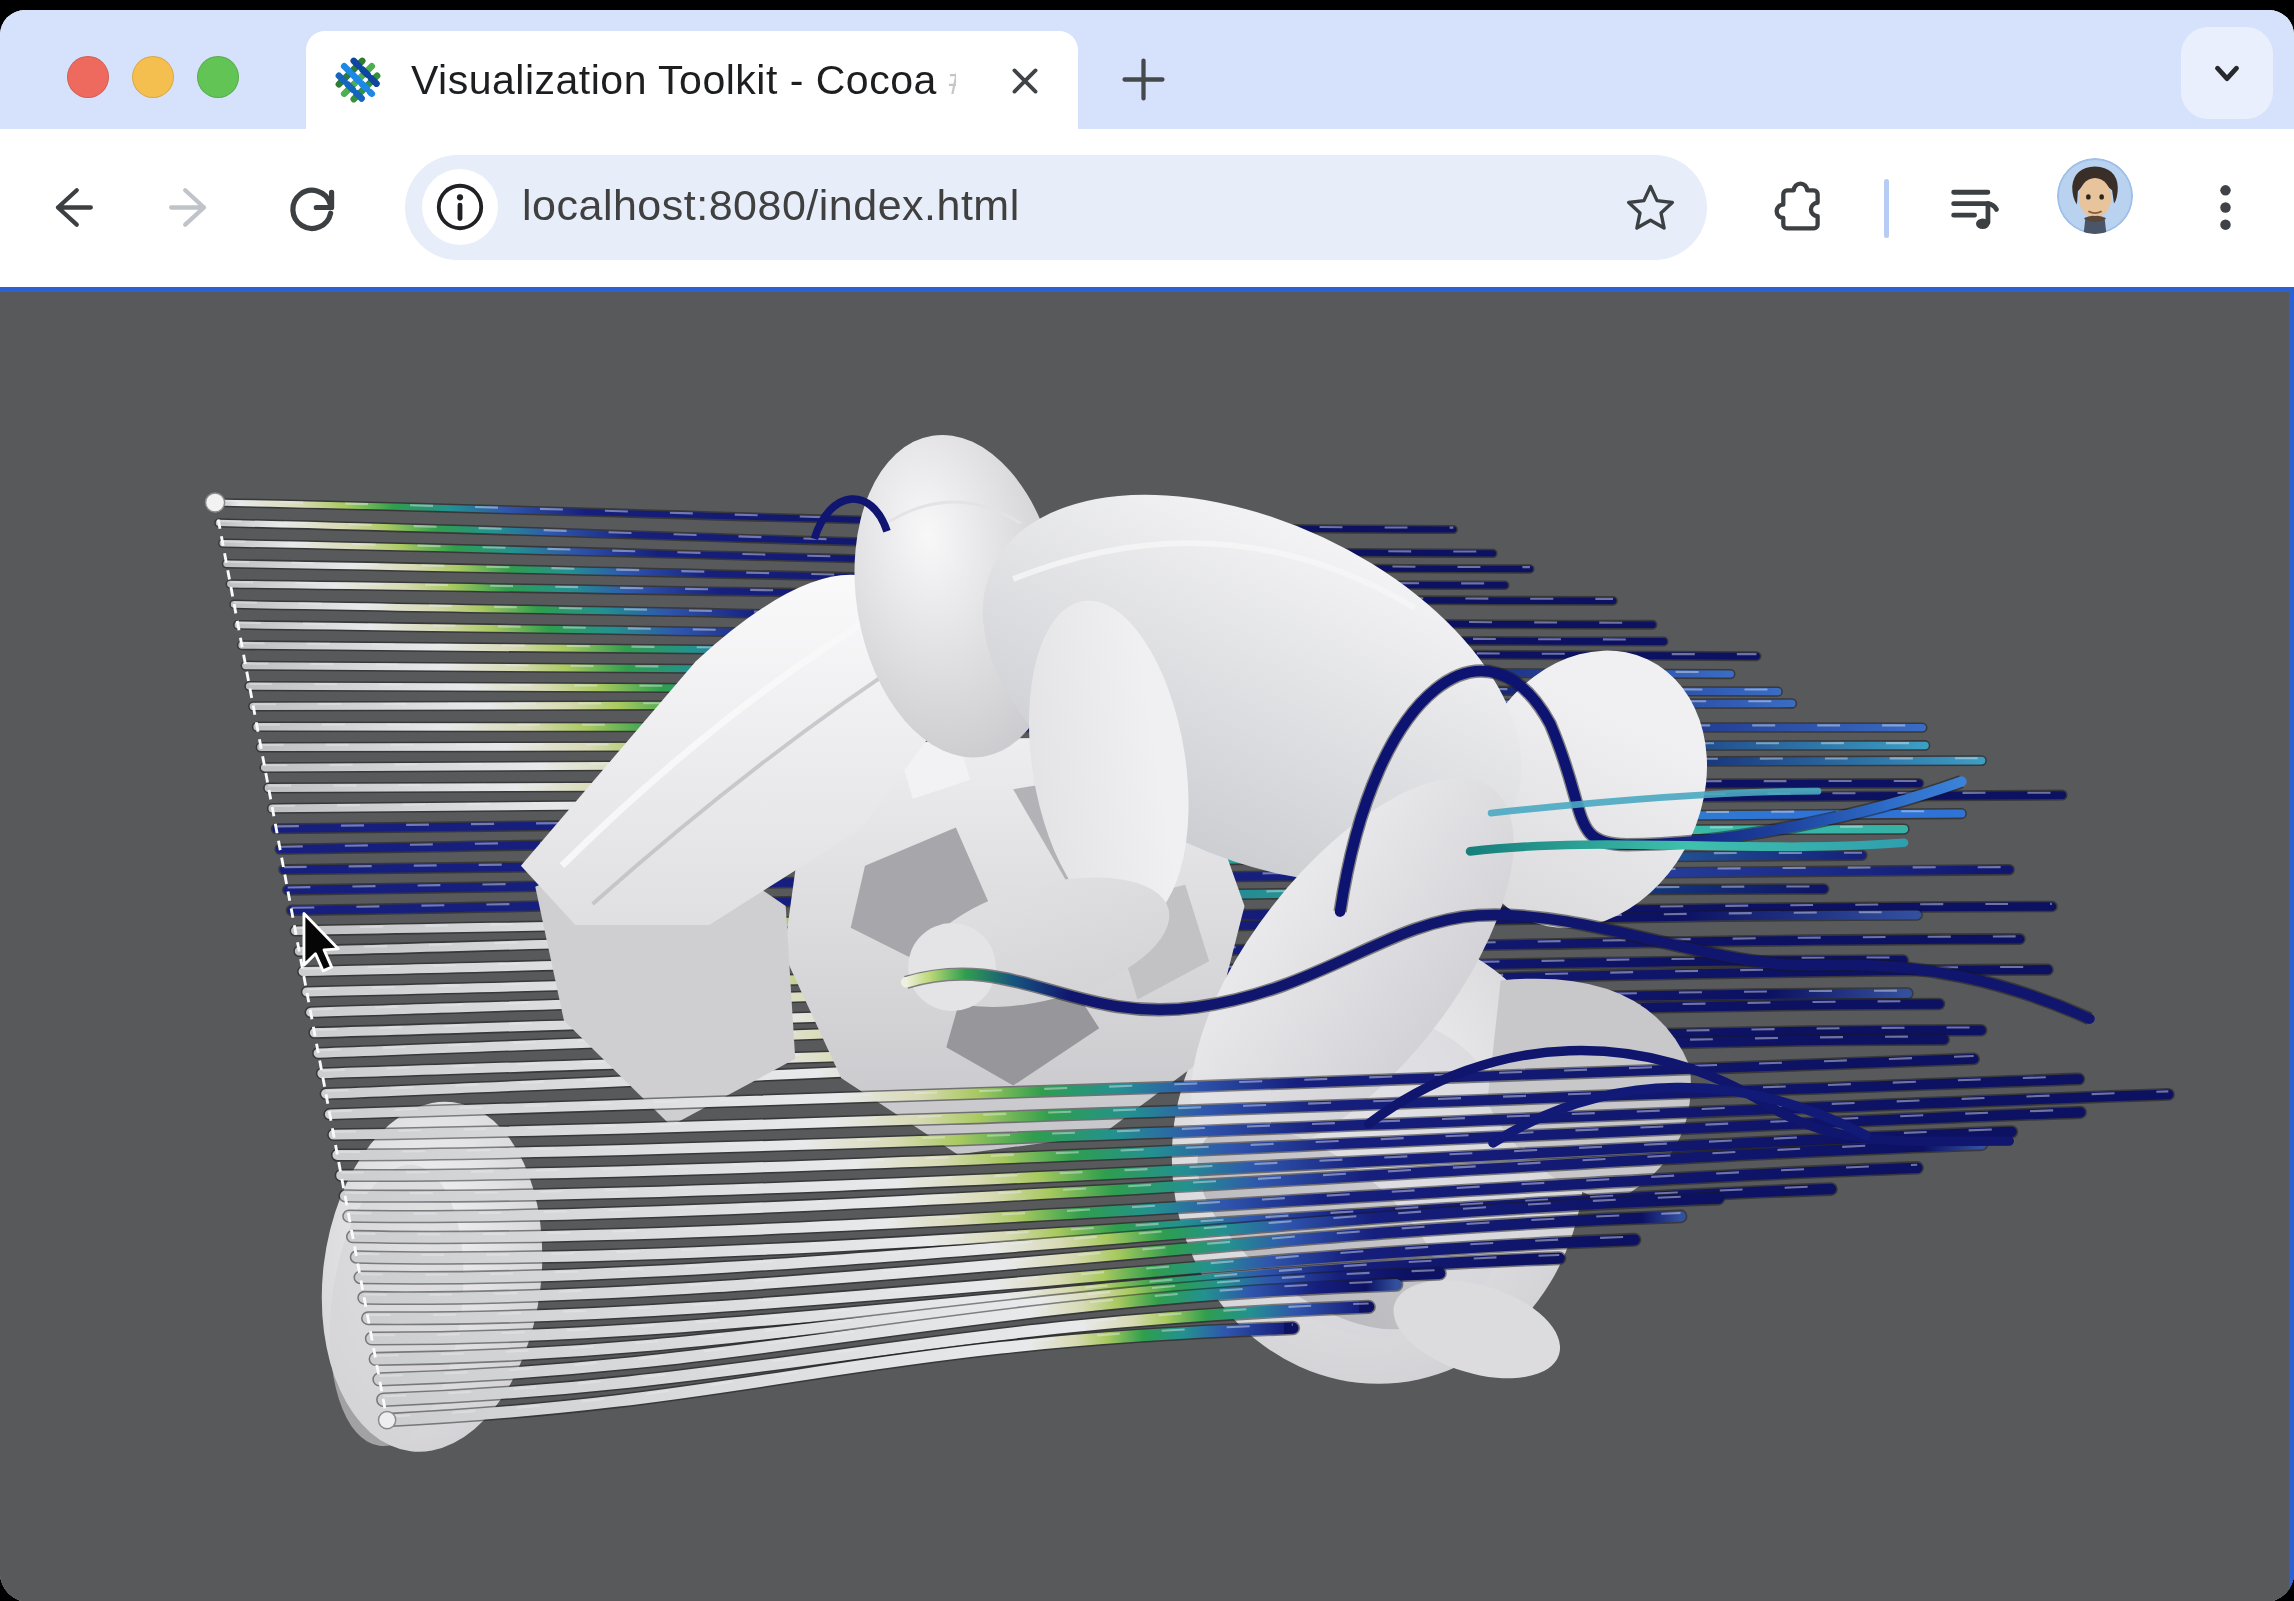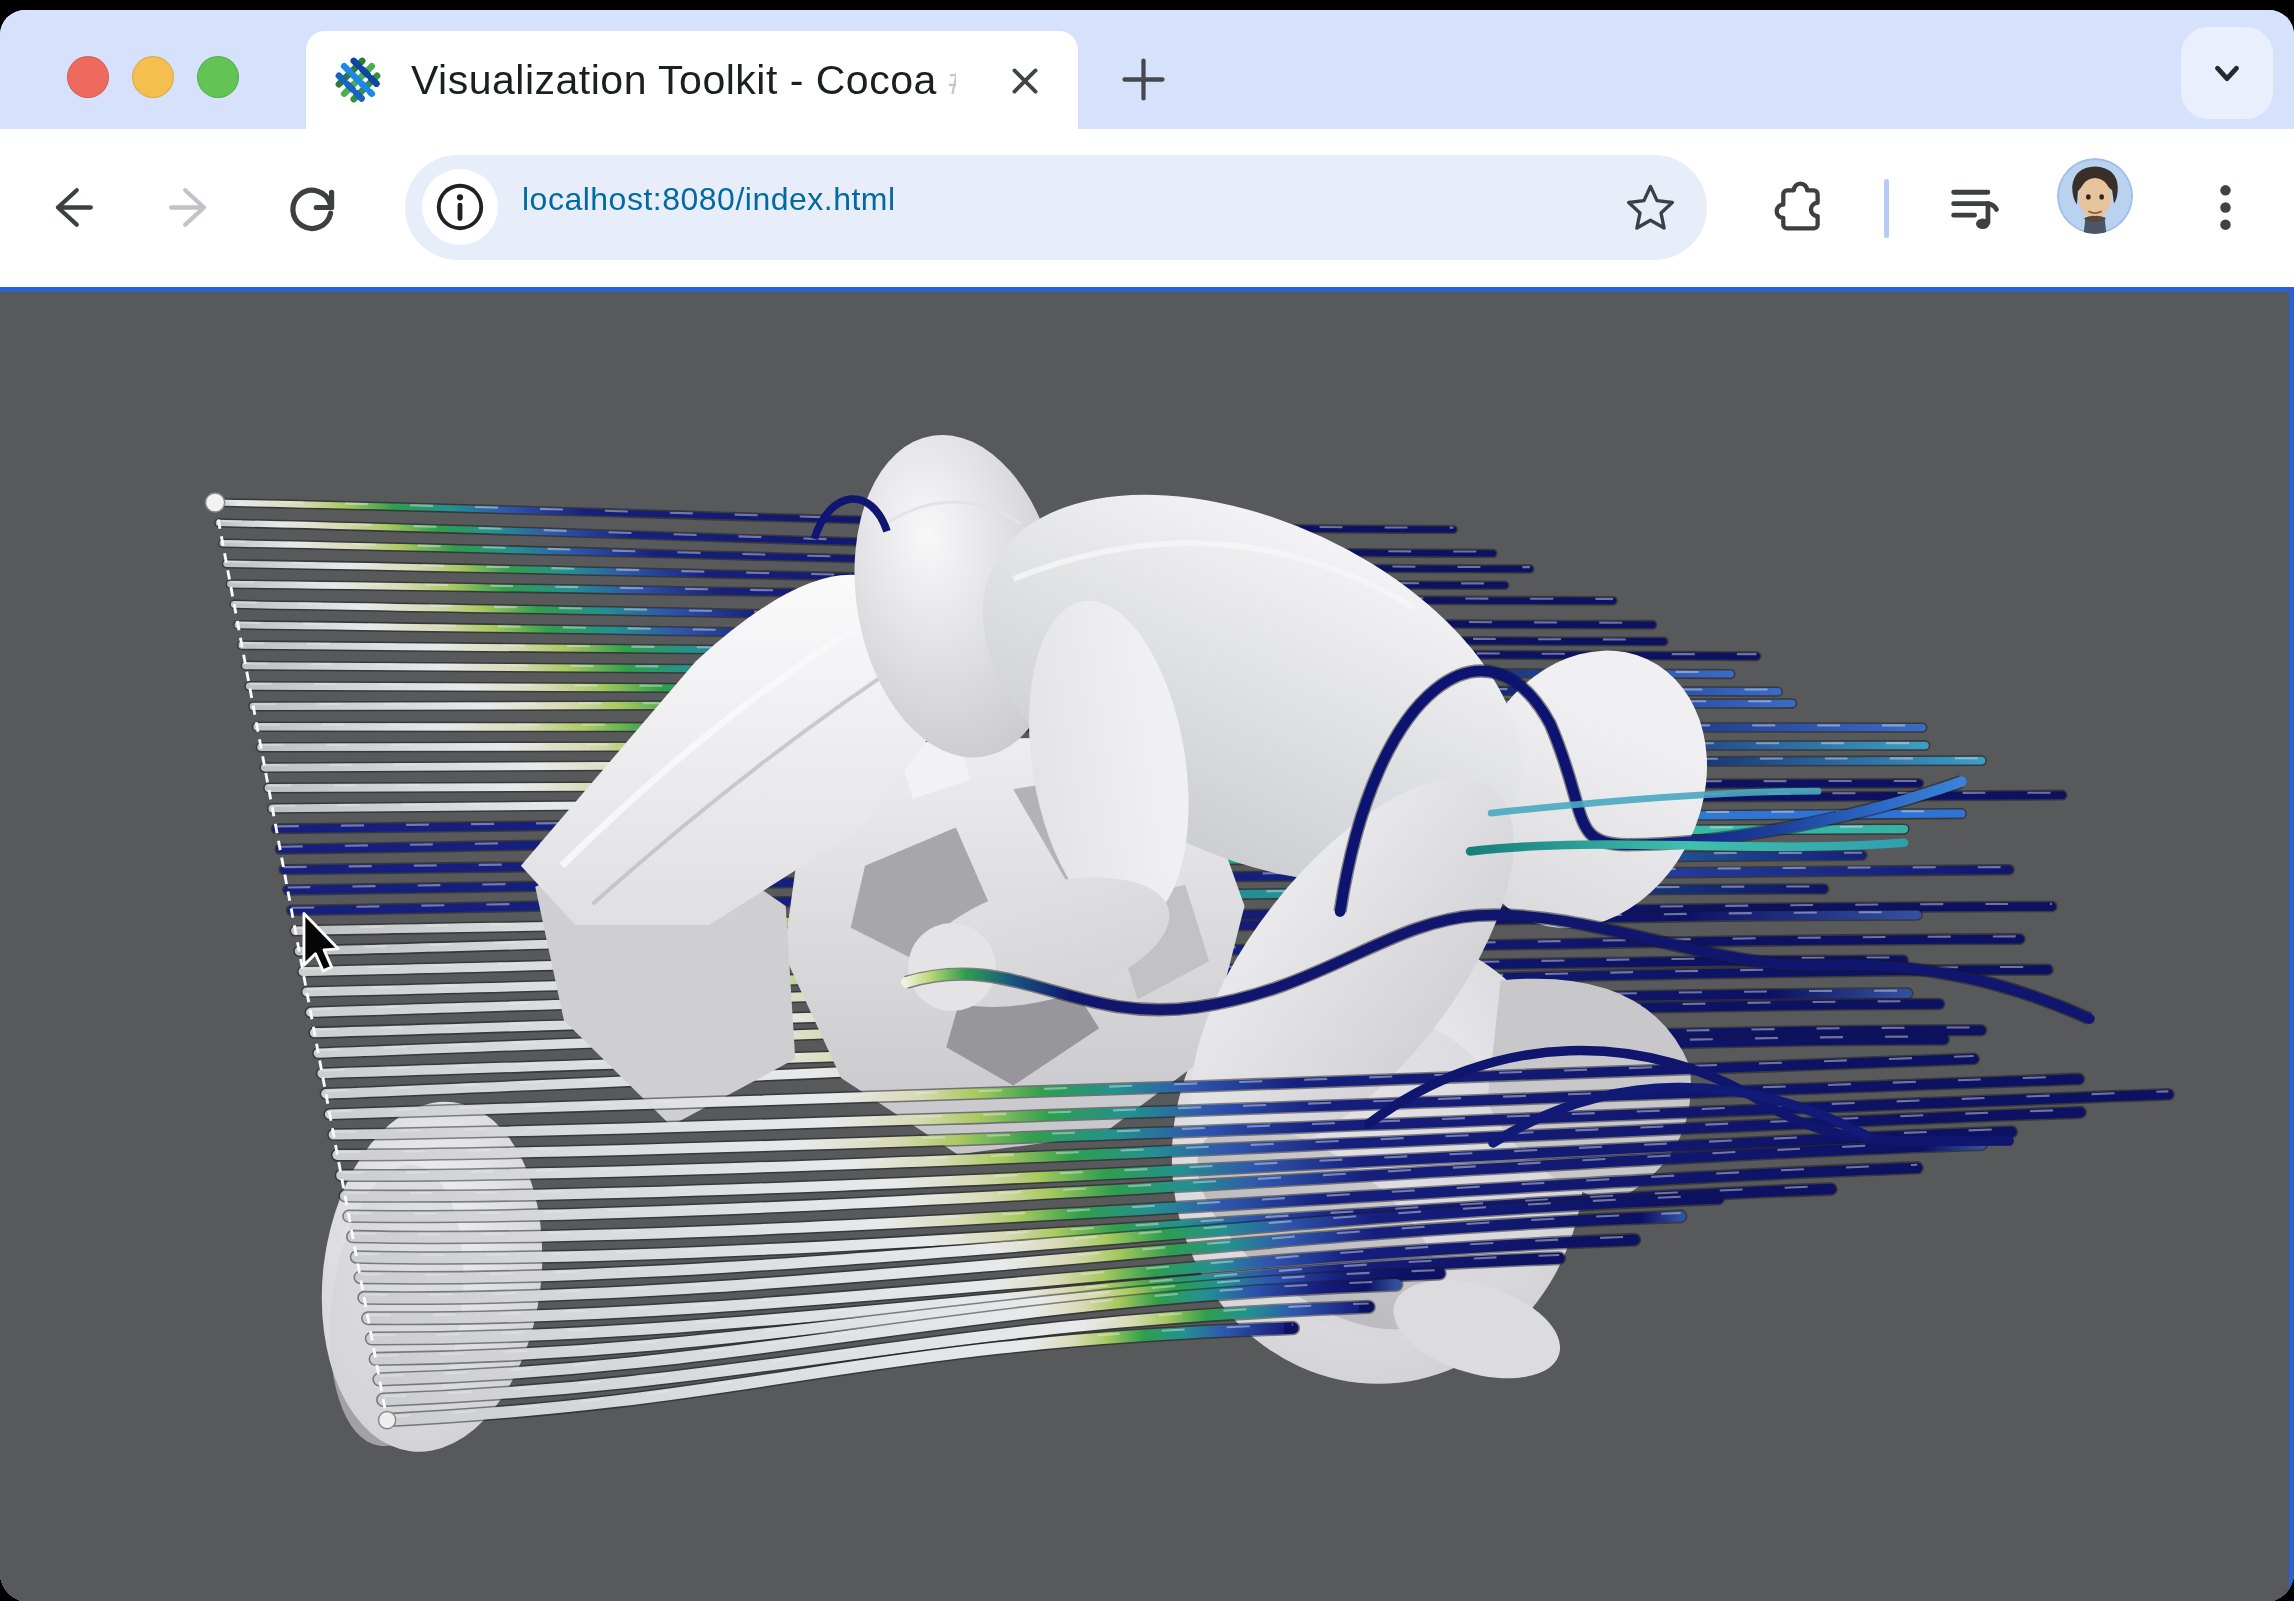--- a/index.html
+++ b/index.html
@@ -24,21 +24,21 @@
   .newtab{position:absolute;left:1116px;top:42px;width:55px;height:55px;}
   .tabsearch{position:absolute;right:21px;top:17px;width:92px;height:92px;
        background:#e9effd;border-radius:27px;display:flex;align-items:center;justify-content:center;}
   
   .toolbar{position:relative;height:158px;background:#fff;}
   .tbtn{position:absolute;top:48px;width:61px;height:61px;}
   .urlbar{position:absolute;left:405px;top:26px;width:1302px;height:105px;
        background:#e7edf9;border-radius:53px;}
   .urlbar .infocirc{position:absolute;left:17px;top:14.3px;width:76px;height:76px;background:#fff;
        border-radius:50%;display:flex;align-items:center;justify-content:center;}
-  .urlbar .url{position:absolute;left:117px;top:26px;font-size:32px;color:#0369a1;letter-spacing:0.5px;}
+  .urlbar .url{position:absolute;left:117px;top:26px;font-size:43px;color:#404040;letter-spacing:0.5px;}
   .urlbar .star{position:absolute;right:25px;top:21px;width:63px;height:63px;}
   .sep{position:absolute;left:1884px;top:50px;width:4.8px;height:59px;background:#b6ccf4;border-radius:2.9px;}
   .avatar{position:absolute;left:2057px;top:29px;width:76px;height:76px;border-radius:50%;overflow:hidden;}
   
   .content{position:relative;height:1314px;background:#58595b;}
   .focus-top{position:absolute;left:0;top:0;width:100%;height:5.7px;background:#2b61d2;}
   .focus-right{position:absolute;right:0;top:0;width:4.8px;height:100%;background:#2b61d2;}
   svg{display:block;}
 </style>
 </head>

